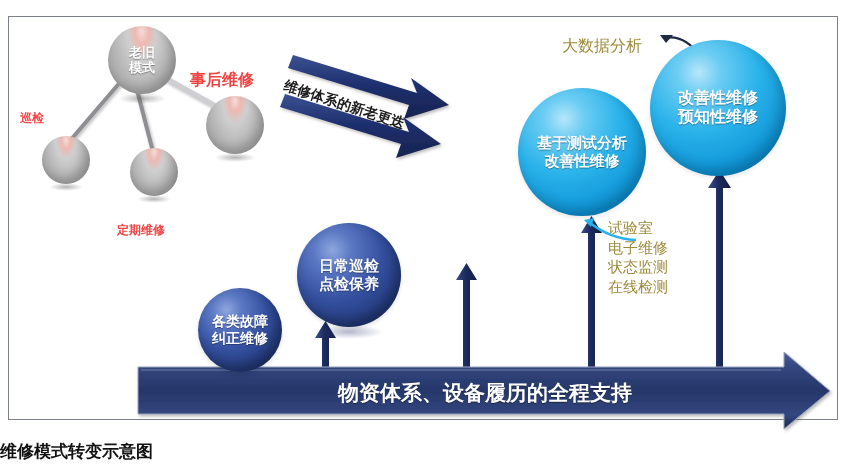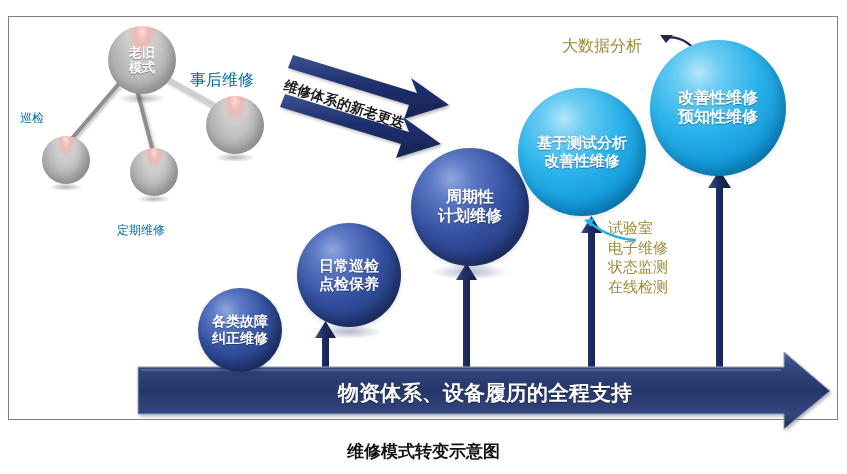--- a/index.html
+++ b/index.html
@@ -37,21 +37,21 @@
   .blue::after{content:"";position:absolute;left:16%;bottom:-12%;width:68%;height:14%;
       border-radius:50%;background:radial-gradient(ellipse at 50% 50%, rgba(40,55,110,.35) 0%, rgba(40,55,110,0) 70%);}
 
   
   .cyan{background:
       radial-gradient(circle at 36% 24%, #b7e6fb 0%, #6ccdf3 16%, #2ab2ea 44%, #0d93d6 76%, #0a7cbb 100%);
       box-shadow:inset -5px -7px 12px rgba(0,0,0,.2), 0 2px 4px rgba(0,0,0,.1);}
 
   
   .txt{position:absolute;white-space:pre-line;line-height:1.3;}
-  .dark{color:#0369a1;font-weight:normal;}
+  .dark{color:#ef4444;font-weight:bold;}
   .olive{color:#9c8a3a;font-weight:normal;}
 
   
   .bannertext{position:absolute;color:#ffffff;font-weight:bold;
               text-shadow:0 1px 1px rgba(0,0,0,.4);}
 
   
   .diagtext{position:absolute;color:#1b1b1b;font-weight:bold;
             transform:rotate(18deg);transform-origin:0 0;}
 
@@ -146,39 +146,35 @@
   <div class="sphere blue" style="left:198px;top:280px;width:84px;height:84px;font-size:14px;">
     <span class="lbl">各类故障
 纠正维修</span>
   </div>
 
   <div class="sphere blue" style="left:297px;top:215px;width:104px;height:104px;font-size:15px;">
     <span class="lbl">日常巡检
 点检保养</span>
   </div>
 
-  <div class="sphere blue" style="left:411px;top:140px;width:118px;height:118px;font-size:16px;">
-    <span class="lbl">周期性
-计划维修</span>
-  </div>
 
   <div class="sphere cyan" style="left:518px;top:80px;width:128px;height:128px;font-size:15px;">
     <span class="lbl">基于测试分析
 改善性维修</span>
   </div>
 
   <div class="sphere cyan" style="left:650px;top:32px;width:136px;height:136px;font-size:16px;">
     <span class="lbl">改善性维修
 预知性维修</span>
   </div>
 
   <div class="txt olive" style="left:562px;top:28px;font-size:16px;">大数据分析</div>
 
   <div class="txt olive" style="left:608px;top:210px;font-size:15px;">试验室
 电子维修
 状态监测
 在线检测</div>
 
   <div class="bannertext" style="left:338px;top:371px;font-size:21px;">物资体系、设备履历的全程支持</div>
 
-  <div class="caption" style="left:0;top:432px;width:847px;text-align:center;font-size:17px;">维修模式转变示意图</div>
+  <div class="caption" style="left:0;top:432px;width:847px;text-align:left;font-size:17px;">维修模式转变示意图</div>
 
 </div>
 
 </body></html>

